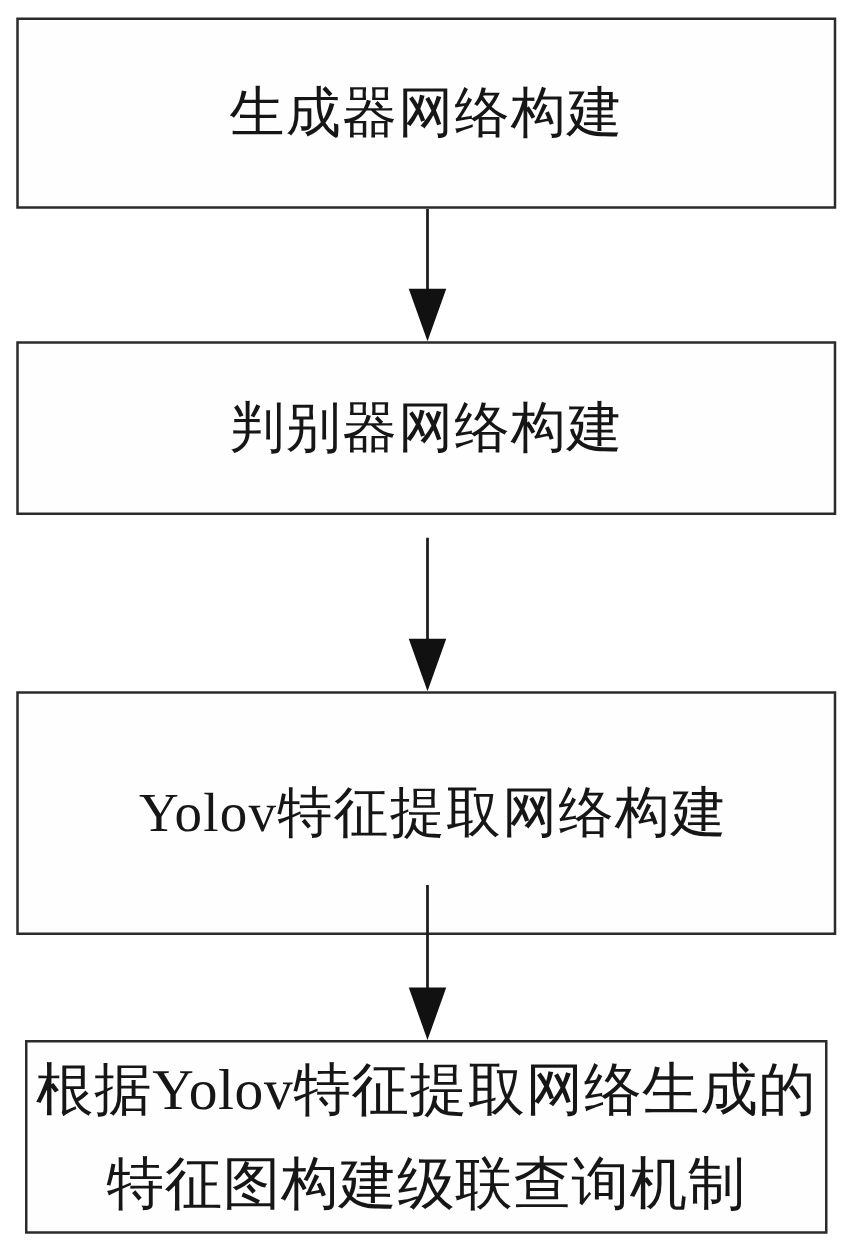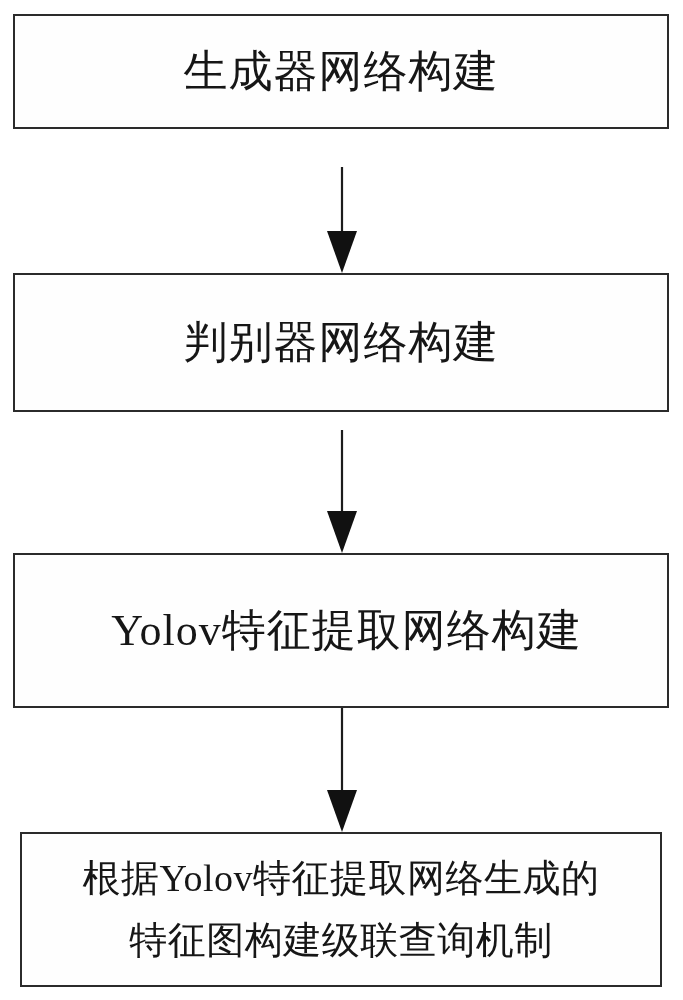--- a/index.html
+++ b/index.html
@@ -25,26 +25,26 @@
     justify-content: center;
     text-align: center;
   }
   .flow-box .label {
     color: #161616;
     font-size: 44px;
     line-height: 1.35;
     white-space: pre-line;
     letter-spacing: 1px;
   }
-  .box-1 { left: 13px; top: 14px;  width: 656px; height: 115px; }
+  .box-1 { left: 13px; top: 14px;  width: 656px; height: 153px; }
   .box-2 { left: 13px; top: 273px; width: 656px; height: 139px; }
-  .box-3 { left: 13px; top: 553px; width: 656px; height: 155px; padding-left: 11px; }
+  .box-3 { left: 13px; top: 553px; width: 656px; height: 195px; padding-left: 11px; }
   .box-4 { left: 20px; top: 832px; width: 642px; height: 155px; }
   .box-4 .label {
-    font-size: 38px;
+    font-size: 46px;
     line-height: 1.62;
     letter-spacing: 0.5px;
   }
   .arrow {
     position: absolute;
     left: 322px;
     width: 40px;
   }
   .arrow-1 { top: 167px; height: 106px; }
   .arrow-2 { top: 430px; height: 123px; }

